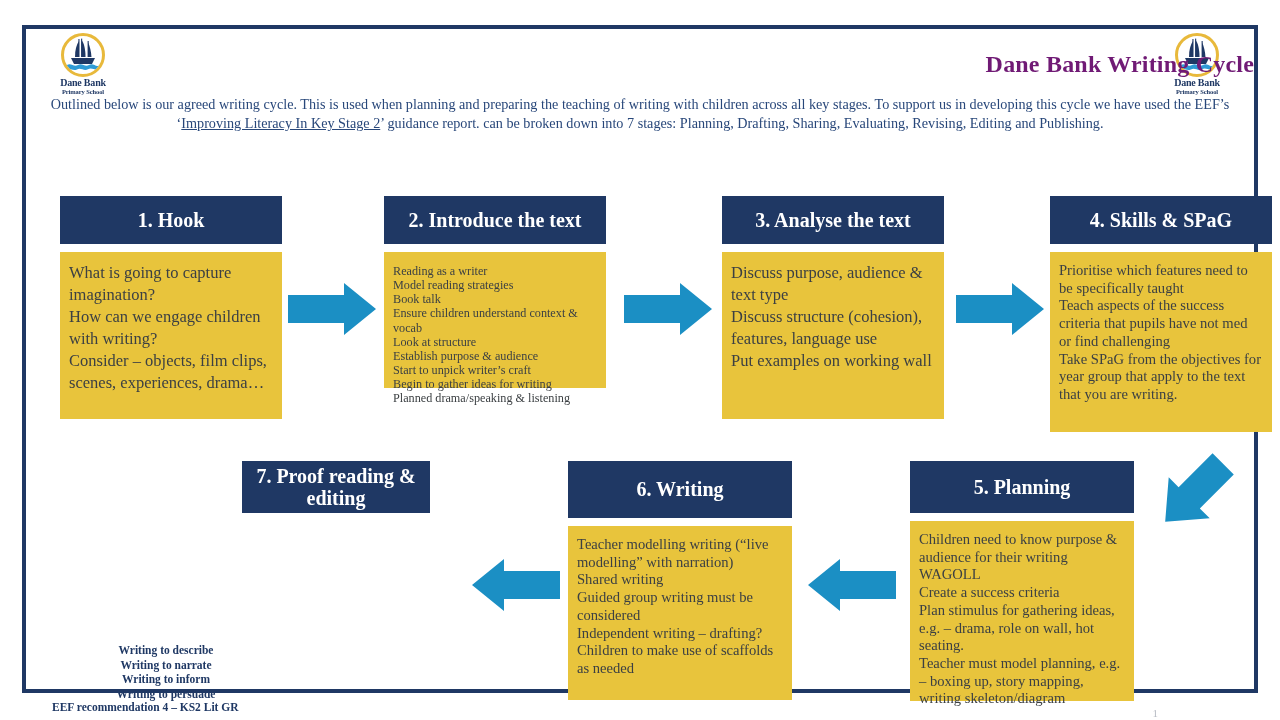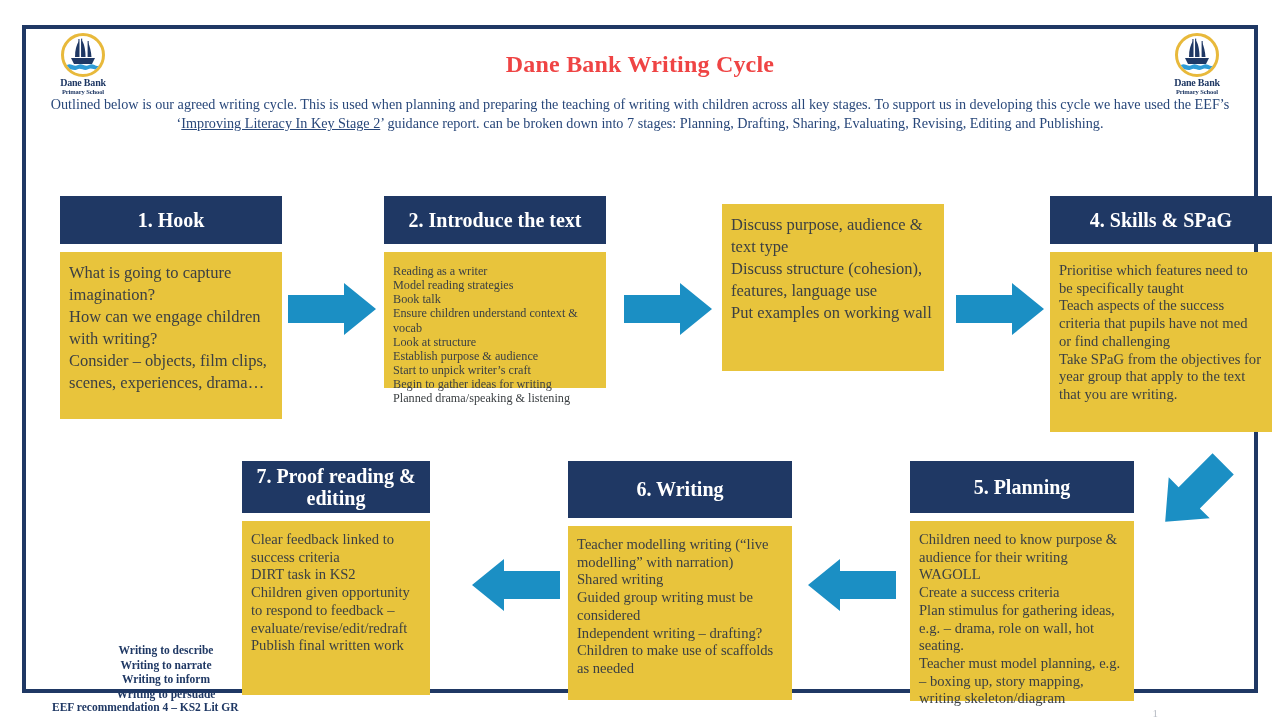--- a/index.html
+++ b/index.html
@@ -56,25 +56,25 @@
     font-size: 6.5px;
     color: #1f3864;
     line-height: 1.05;
     letter-spacing: -0.1px;
   }
 
   
   #title {
     position: absolute;
     left: 0; right: 0; top: 22px;
-    text-align: center;
+    text-align: right;
     font-family: "Liberation Serif", "DejaVu Serif", serif;
     font-weight: bold;
     font-size: 24px;
-    color: #ef4444;
+    color: #701a75;
     letter-spacing: 0.2px;
   }
 
   
   #intro {
     position: absolute;
     left: 12px; right: 12px; top: 66px;
     text-align: center;
     font-family: "Liberation Serif", "DejaVu Serif", serif;
     font-size: 14.2px;
@@ -242,38 +242,35 @@
 Book talk
 Ensure children understand context &amp; vocab
 Look at structure
 Establish purpose &amp; audience
 Start to unpick writer’s craft
 Begin to gather ideas for writing
 Planned drama/speaking &amp; listening</div>
     </div>
 
     <div class="card" id="card3">
+      <div class="card-head">3. Analyse the text</div>
       <div class="card-body body-lg">Discuss purpose, audience &amp; text type
 Discuss structure (cohesion), features, language use
 Put examples on working wall</div>
     </div>
 
     <div class="card" id="card4">
       <div class="card-head">4. Skills &amp; SPaG</div>
       <div class="card-body body-md">Prioritise which features need to be specifically taught
 Teach aspects of the success criteria that pupils have not med or find challenging
 Take SPaG from the objectives for year group that apply to the text that you are writing.</div>
     </div>
 
     <div class="card" id="card7">
       <div class="card-head">7. Proof reading &amp; editing</div>
-      <div class="card-body body-md">Clear feedback linked to success criteria
-DIRT task in KS2
-Children given opportunity to respond to feedback – evaluate/revise/edit/redraft
-Publish final written work</div>
     </div>
 
     <div class="card" id="card6">
       <div class="card-head">6. Writing</div>
       <div class="card-body body-md">Teacher modelling writing (“live modelling” with narration)
 Shared writing
 Guided group writing must be considered
 Independent writing – drafting?
 Children to make use of scaffolds as needed</div>
     </div>

